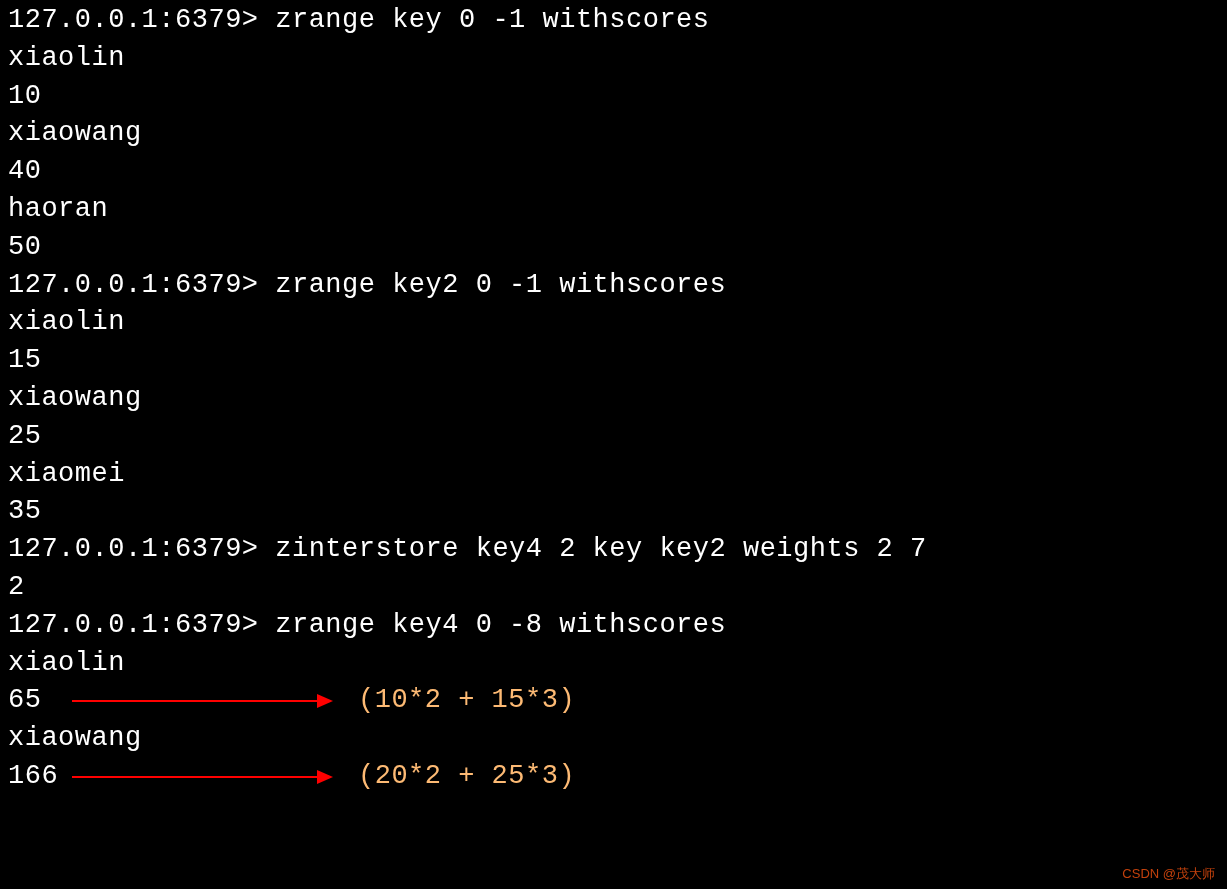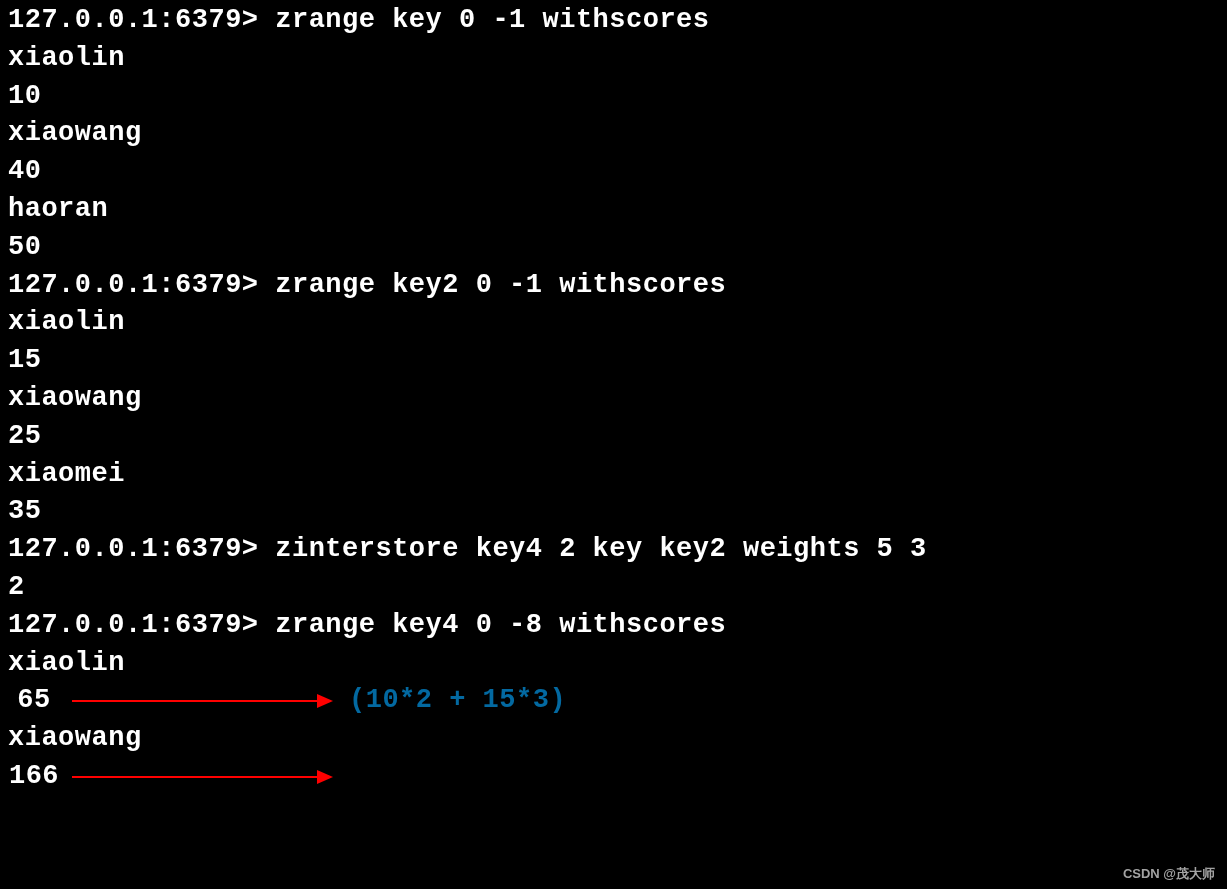--- a/index.html
+++ b/index.html
@@ -1,19 +1,18 @@
 <!DOCTYPE html>
 <html><head>
   <meta charset="utf-8">
   <style>
     * {
       margin: 0;
       padding: 0;
       box-sizing: border-box;
-      font-weight: bold;
     }
     body {
       background-color: #000000;
       color: #ffffff;
       font-family: 'Courier New', Consolas, monospace;
       font-size: 27px;
       line-height: 1.4;
       padding: 2px 8px;
       width: 1227px;
       height: 889px;
@@ -21,21 +20,20 @@
       overflow: hidden;
     }
     .term-line {
       white-space: pre;
       letter-spacing: 0.5px;
     }
     .annotation-row {
       position: relative;
       display: flex;
       align-items: center;
-      text-align: center;
     }
     .annotation-row .value {
       min-width: 52px;
     }
     .arrow-wrap {
       display: inline-flex;
       align-items: center;
       margin-left: 12px;
     }
     .arrow-line {
@@ -45,29 +43,29 @@
       position: relative;
     }
     .arrow-head {
       width: 0;
       height: 0;
       border-top: 7px solid transparent;
       border-bottom: 7px solid transparent;
       border-left: 16px solid #ff0000;
     }
     .annotation-text {
-      color: #0369a1;
-      margin-left: 16px;
+      color: #fdba74;
+      margin-left: 25px;
       font-size: 27px;
     }
     .watermark {
       position: absolute;
       bottom: 6px;
       right: 12px;
-      color: #a3a3a3;
+      color: #c2410c;
       font-size: 13px;
       font-family: Arial, sans-serif;
       letter-spacing: 0;
       margin-left: 40px;
     }
   </style>
 </head>
 <body>
 
 <div class="term-line"><span>127.0.0.1:6379&gt; </span><span>zrange key 0 -1 withscores</span></div>
@@ -79,21 +77,21 @@
 <div class="term-line">50</div>
 
 <div class="term-line"><span>127.0.0.1:6379&gt; </span><span>zrange key2 0 -1 withscores</span></div>
 <div class="term-line">xiaolin</div>
 <div class="term-line">15</div>
 <div class="term-line">xiaowang</div>
 <div class="term-line">25</div>
 <div class="term-line">xiaomei</div>
 <div class="term-line">35</div>
 
-<div class="term-line"><span>127.0.0.1:6379&gt; </span><span>zinterstore key4 2 key key2 weights 5 3</span></div>
+<div class="term-line"><span>127.0.0.1:6379&gt; </span><span>zinterstore key4 2 key key2 weights 2 7</span></div>
 <div class="term-line">2</div>
 
 <div class="term-line"><span>127.0.0.1:6379&gt; </span><span>zrange key4 0 -8 withscores</span></div>
 <div class="term-line">xiaolin</div>
 
 <div class="term-line annotation-row">
   <span class="value">65</span>
   <span class="arrow-wrap">
     <span class="arrow-line"></span>
     <span class="arrow-head"></span>
@@ -102,15 +100,16 @@
 </div>
 
 <div class="term-line">xiaowang</div>
 
 <div class="term-line annotation-row">
   <span class="value">166</span>
   <span class="arrow-wrap">
     <span class="arrow-line"></span>
     <span class="arrow-head"></span>
   </span>
+  <span class="annotation-text">(20*2 + 25*3)</span>
 </div>
 
 <div class="watermark">CSDN @茂大师</div>
 
 </body></html>

